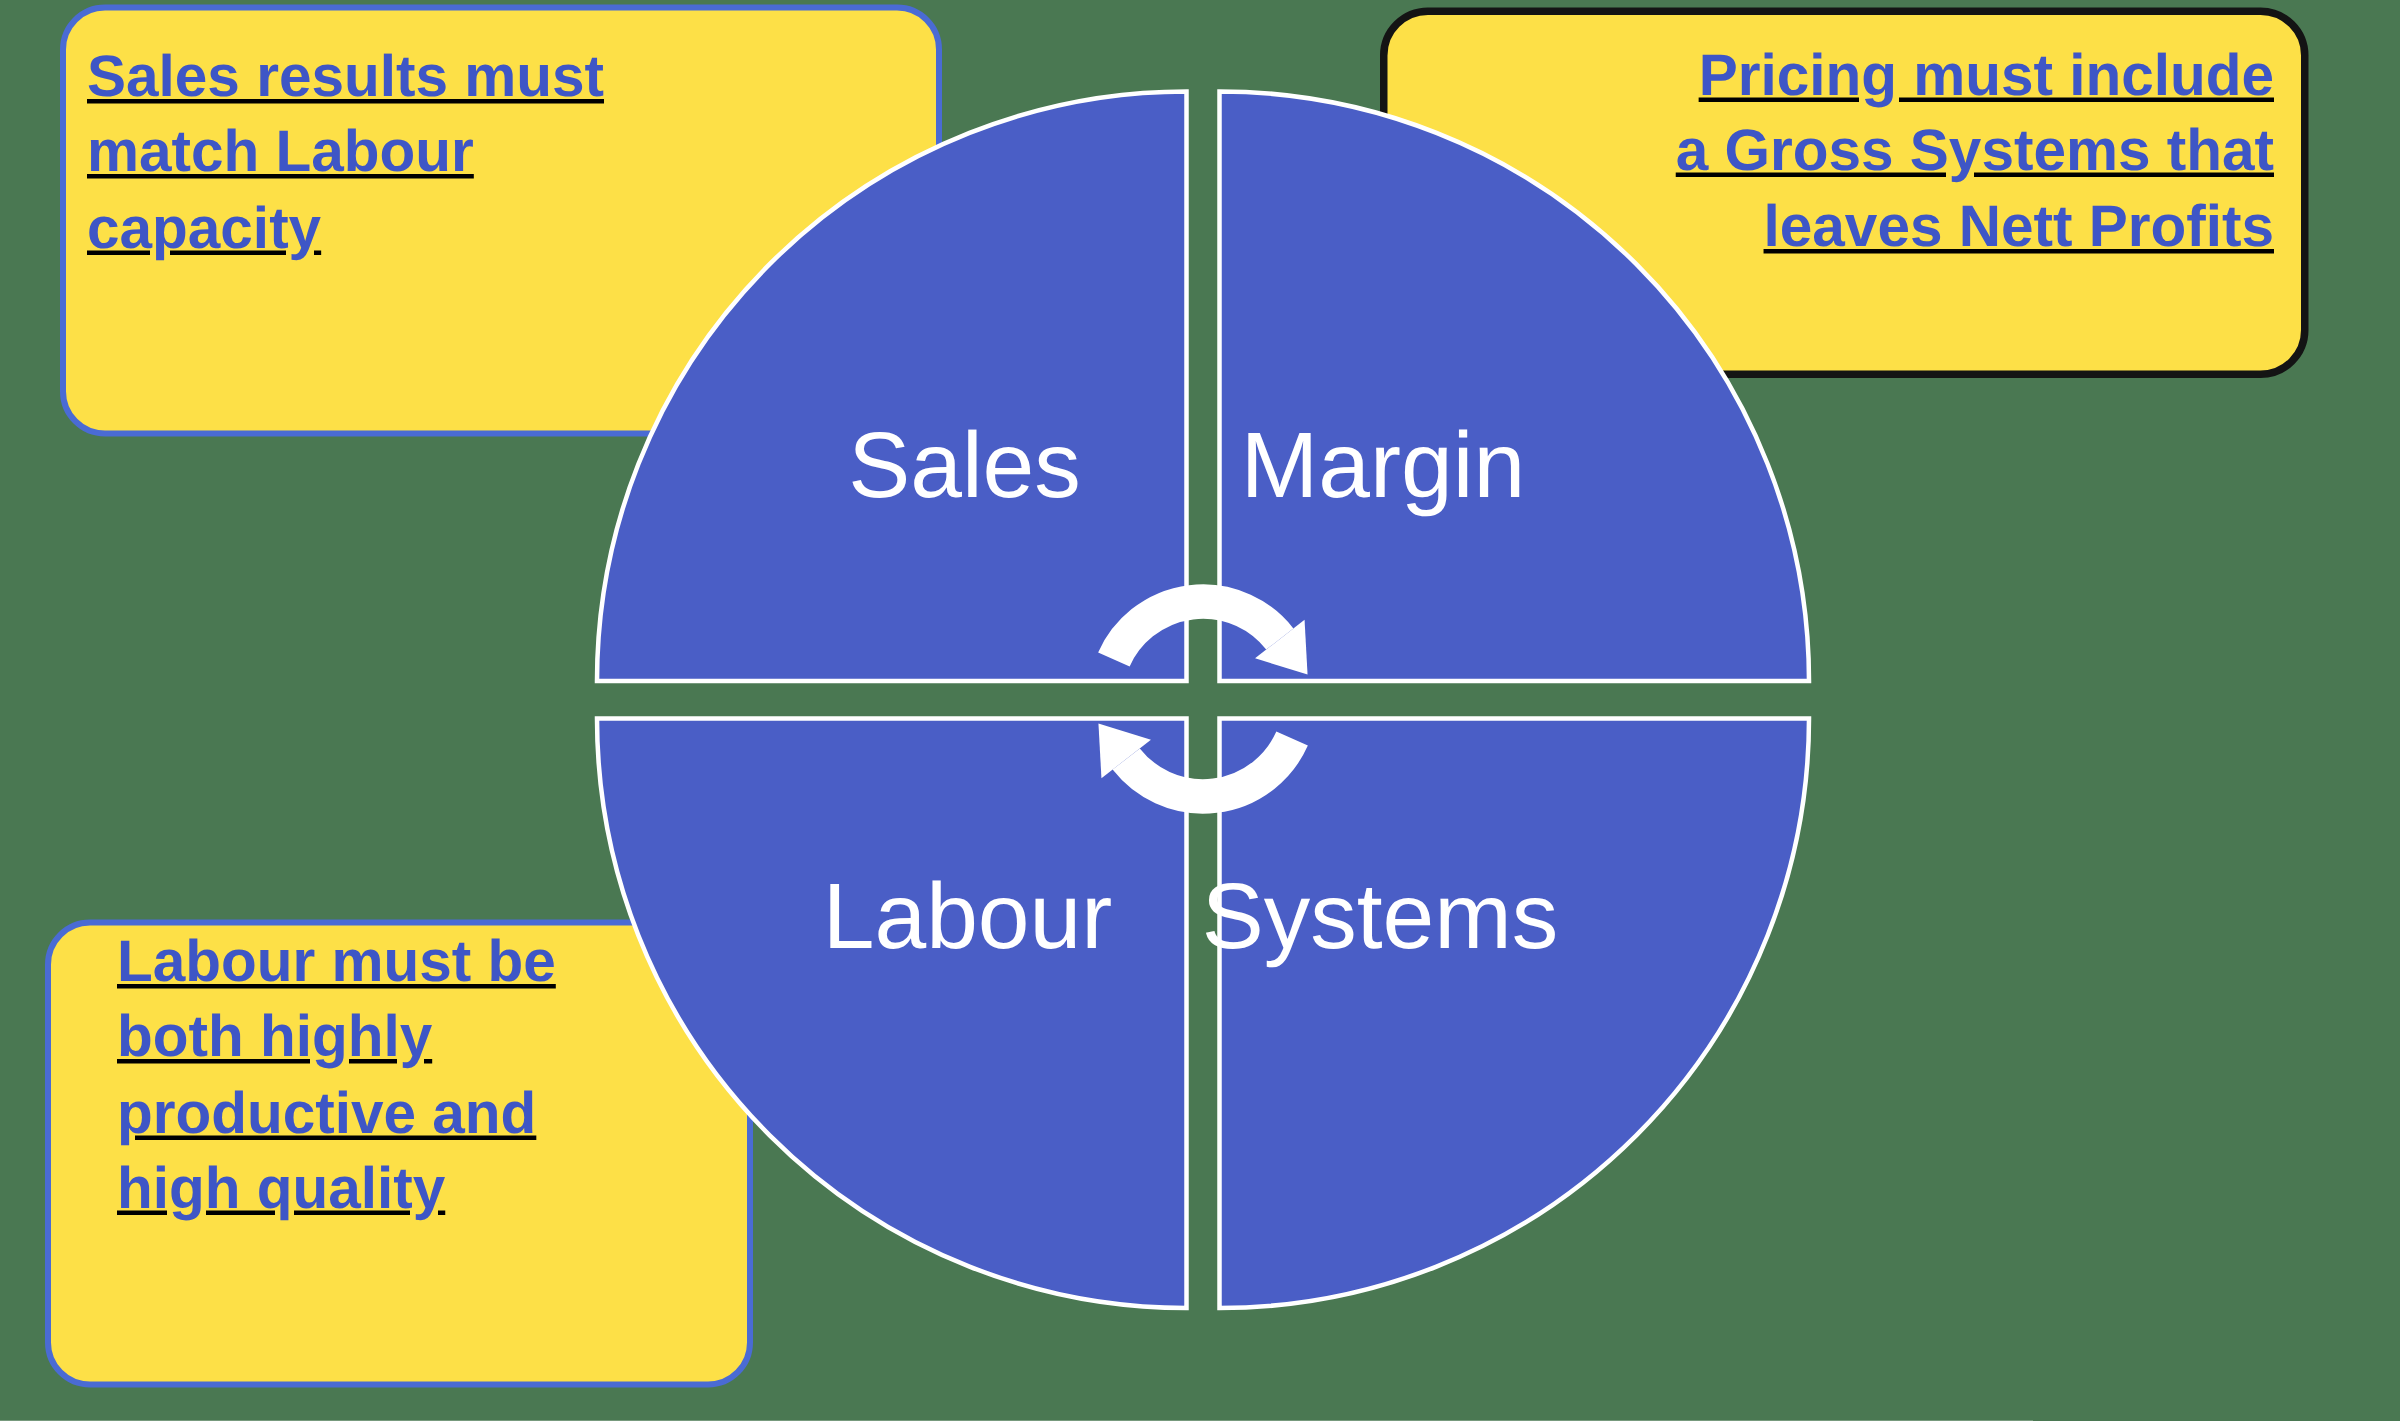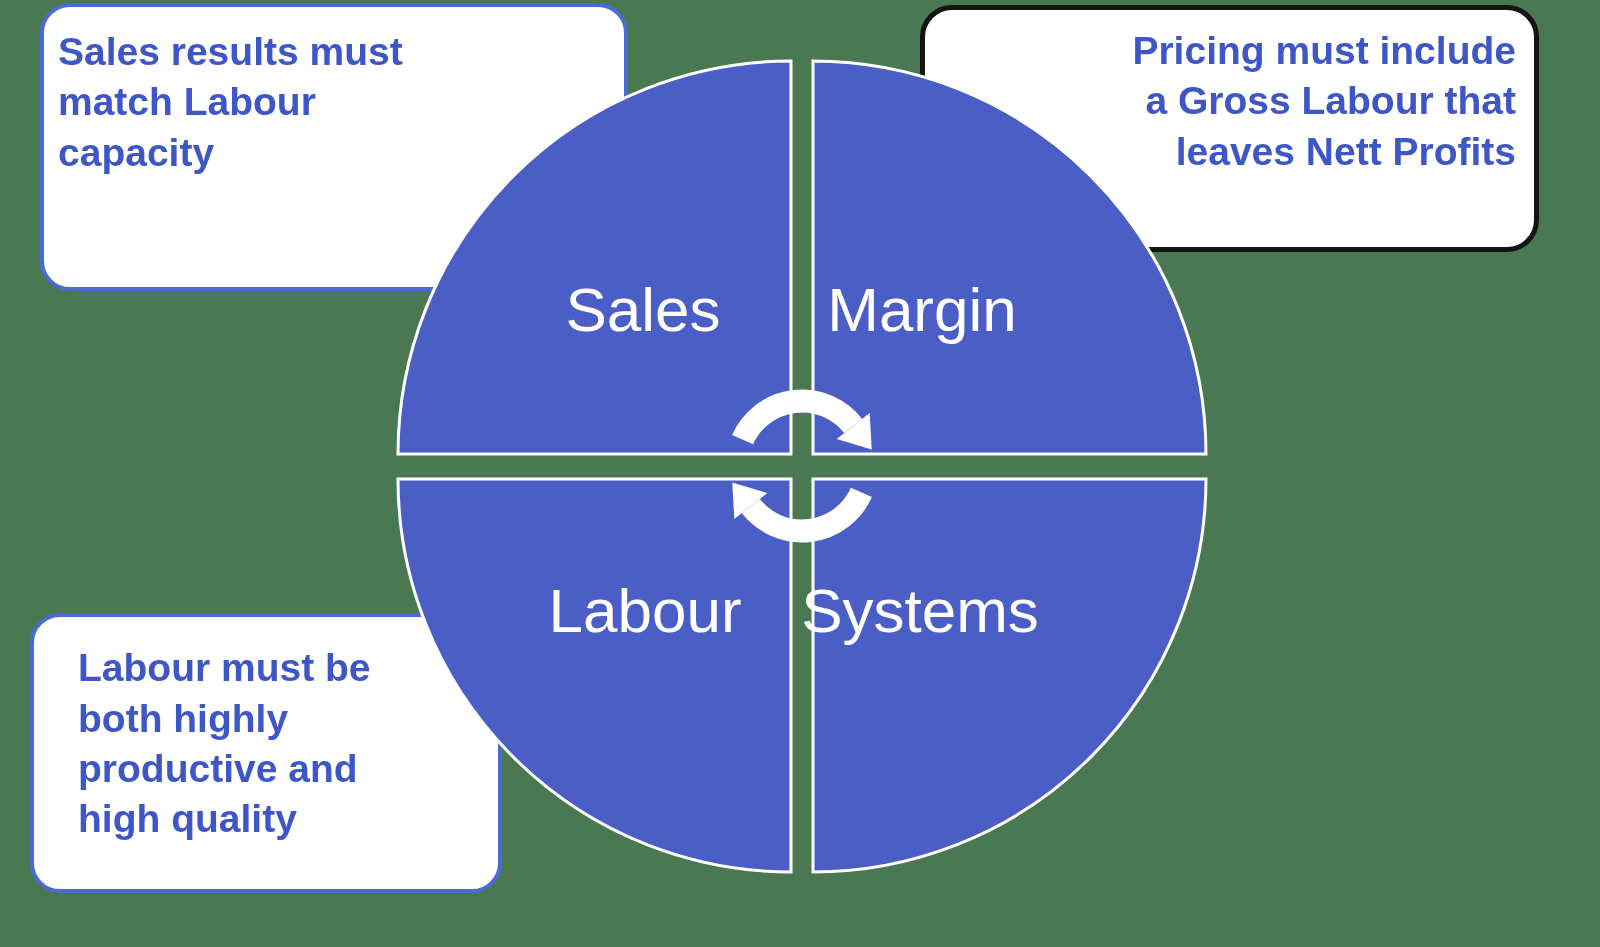--- a/index.html
+++ b/index.html
@@ -13,41 +13,41 @@
   }
   * { margin:0; padding:0; box-sizing:border-box; }
   html,body { width:1600px; height:947px; }
   .canvas {
     position:relative; width:1600px; height:947px;
     background: var(--background);
     overflow:hidden;
     font-family:"Liberation Sans", sans-serif;
   }
   .callout {
-    position:absolute; background:#ffffff; display:flex;
+    position:absolute; background:#fde047; display:flex;text-decoration:underline;
   }
   .callout .txt {
     font-weight:bold; font-size:39px; line-height:1.29;
     color: var(--callout-text); white-space:pre-line; width:100%;
   }
   .callout-top-left {
     left:40px; top:3px; width:588px; height:288px;
     border:4px solid var(--callout-border-left); border-radius:30px;
     padding:20px 20px 0 14px; align-items:flex-start;
   }
   .callout-top-right {
     left:920px; top:5px; width:619px; height:247px;
     border:5px solid var(--callout-border-right); border-radius:32px;
     padding:16px 18px 0 20px; align-items:flex-start;
   }
   .callout-top-right .txt { text-align:right; }
   .callout-bottom-left {
-    left:30px; top:613px; width:472px; height:280px;
+    left:30px; top:613px; width:472px; height:312px;
     border:4px solid var(--callout-border-left); border-radius:30px;
-    padding:0 20px 18px 44px; align-items:center;
+    padding:0 20px 18px 44px; align-items:flex-start;
   }
   .callout-bottom-right {
     left:915px; top:621px; width:658px; height:296px;
     border:5px solid var(--callout-border-right); border-radius:40px;
     padding:0 18px 14px 20px; align-items:flex-end;
   }
   .callout-bottom-right .txt { text-align:right; }
   .diagram-svg { position:absolute; left:0; top:0; width:1600px; height:947px; }
   .quad { fill: var(--quadrant-fill); stroke: var(--quadrant-stroke); stroke-width:3; }
   .qlabel {
@@ -63,21 +63,21 @@
 <div class="canvas">
 
   <div class="callout callout-top-left">
     <div class="txt">Sales results must
 match Labour
 capacity</div>
   </div>
 
   <div class="callout callout-top-right">
     <div class="txt">Pricing must include
-a Gross Labour that
+a Gross Systems that
 leaves Nett Profits</div>
   </div>
 
   <div class="callout callout-bottom-left">
     <div class="txt">Labour must be
 both highly
 productive and
 high quality</div>
   </div>
 

